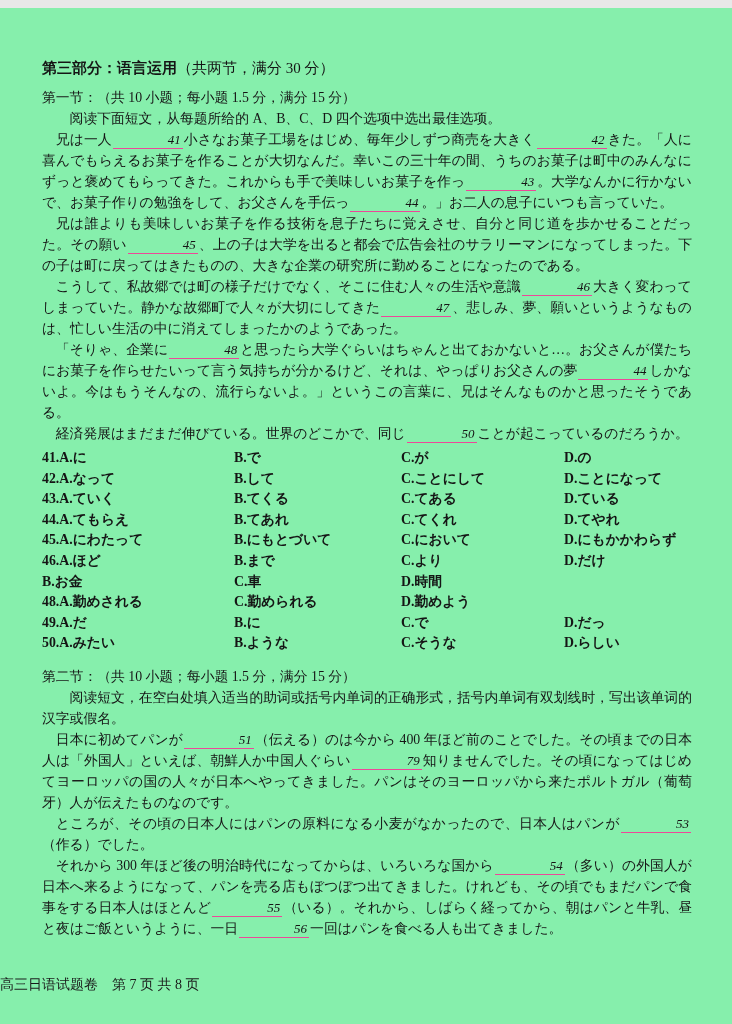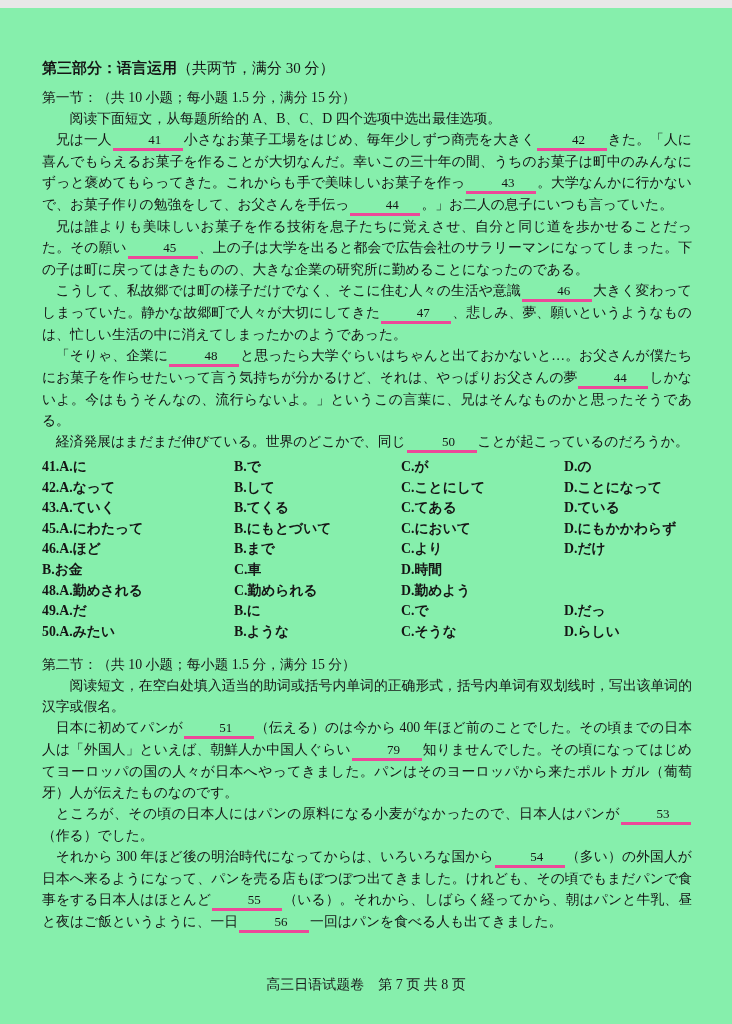--- a/index.html
+++ b/index.html
@@ -35,44 +35,45 @@
   }
   .passage p {
     margin: 0;
     text-indent: 1em;
     text-align: justify;
   }
   .blank {
     display: inline-block;
     min-width: 66px;
     padding: 0 2px;
-    border-bottom: 3px solid #ec4899;
-    text-align: center;
+    border-bottom: 1px solid #ec4899;
+    text-align: right;
     font-size: 13px;
     line-height: 15px;
     height: 16px;
     vertical-align: baseline;
     margin: 0 1px;
+    font-style: italic;
   }
   .options {
     margin: 4px 0 12px;
   }
   .opt-row {
     display: grid;
     grid-template-columns: 192px 167px 163px auto;
     line-height: 20.6px;
   }
   .opt-cell { white-space: nowrap; font-weight: bold; }
   .sec2-block { margin-top: 12px; }
   .footer {
     position: absolute;
     left: 0;
     right: 0;
     top: 966px;
-    text-align: center;
+    text-align: left;
     font-size: 14px;
     color: #1a1a1a;
   }
 </style>
 </head>
 <body>
 
 <div class="page">
 
   <div class="part-heading">
@@ -102,20 +103,26 @@
         <span class="opt-cell">42.A.なって</span>
         <span class="opt-cell">B.して</span>
         <span class="opt-cell">C.ことにして</span>
         <span class="opt-cell">D.ことになって</span>
       </div>
       <div class="opt-row">
         <span class="opt-cell">43.A.ていく</span>
         <span class="opt-cell">B.てくる</span>
         <span class="opt-cell">C.てある</span>
         <span class="opt-cell">D.ている</span>
+      </div>
+      <div class="opt-row">
+        <span class="opt-cell">44.A.てもらえ</span>
+        <span class="opt-cell">B.てあれ</span>
+        <span class="opt-cell">C.てくれ</span>
+        <span class="opt-cell">D.てやれ</span>
       </div>
       <div class="opt-row">
         <span class="opt-cell">45.A.にわたって</span>
         <span class="opt-cell">B.にもとづいて</span>
         <span class="opt-cell">C.において</span>
         <span class="opt-cell">D.にもかかわらず</span>
       </div>
       <div class="opt-row">
         <span class="opt-cell">46.A.ほど</span>
         <span class="opt-cell">B.まで</span>

